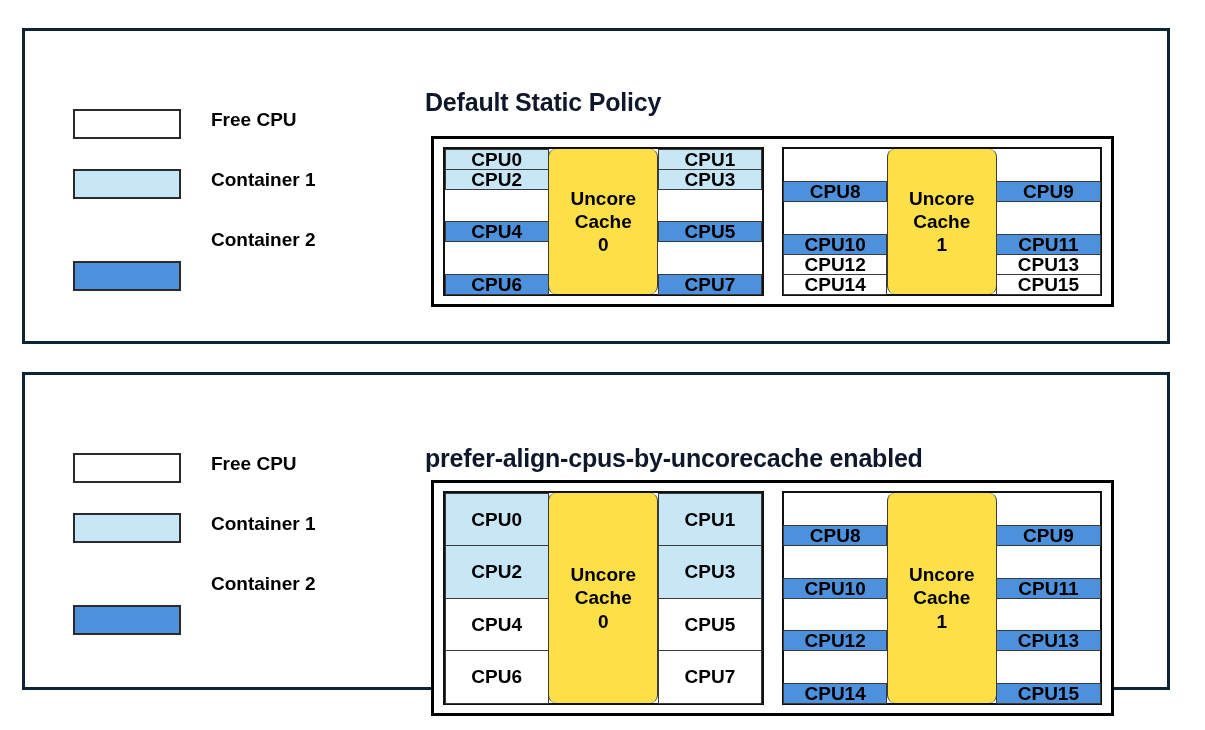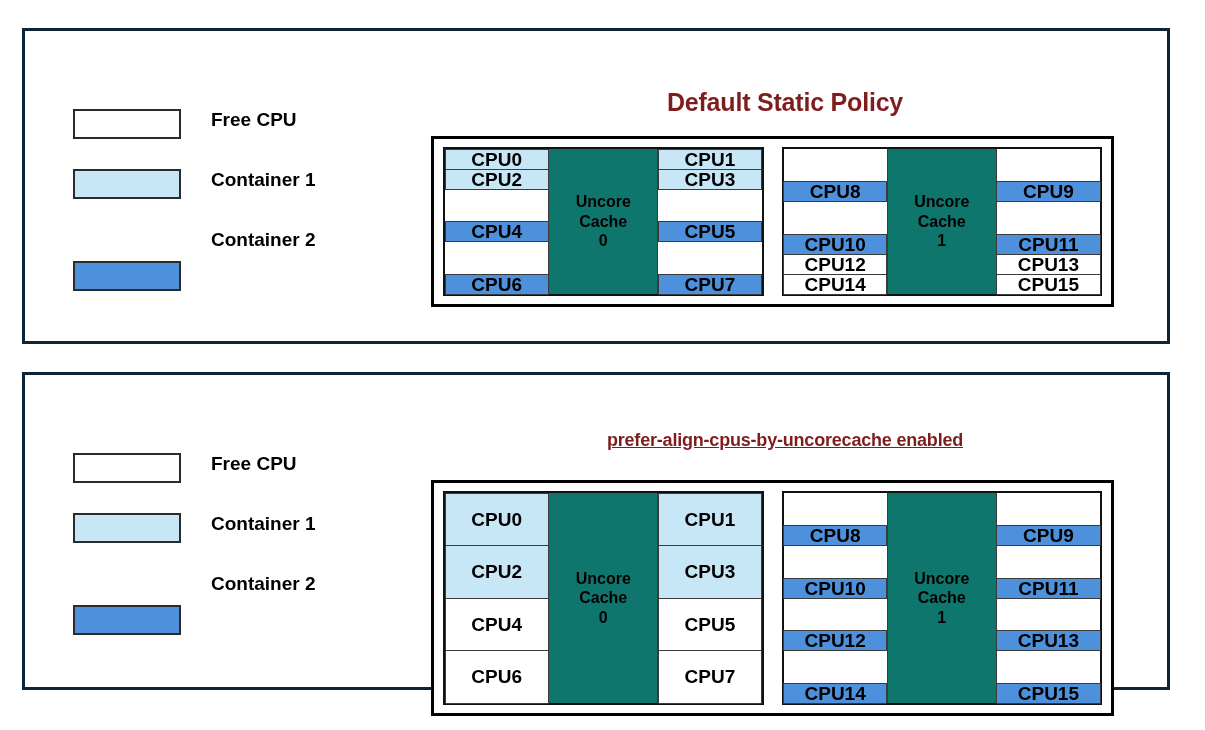--- a/index.html
+++ b/index.html
@@ -32,28 +32,27 @@
     background: #ffffff;
   }
   #panel-0 { top: 28px;  height: 316px; }
   #panel-1 { top: 372px; height: 318px; }
 
   
   .panel-title {
     position: absolute;
     left: 400px;
     width: 720px;
-    text-align: center;
-    font-weight: bold;
-    color: #7f1d1d;
+    font-weight: bold;
+    color: #0f172a;
     letter-spacing: -0.2px;
     white-space: nowrap;
   }
   #panel-0 .panel-title { top: 36px; font-size: 25px; }
-  #panel-1 .panel-title { top: 40px; font-size: 18px; text-decoration: underline; }
+  #panel-1 .panel-title { top: 48px; font-size: 25px; }
 
   
   .legend {
     position: absolute;
     left: 48px;
     top: 78px;
   }
   .legend-row {
     display: flex;
     align-items: flex-start;
@@ -116,33 +115,34 @@
     font-size: 19px;
     font-weight: bold;
     color: #000000;
     height: 29px;
     line-height: 1;
     white-space: nowrap;
   }
 
   .cache-block {
     flex: 0 0 110px;
-    background: #0f766e;
+    background: #fde047;
     box-sizing: border-box;
     border-left: 1px solid #3a3a3a;
     border-right: 1px solid #3a3a3a;
     display: flex;
     flex-direction: column;
     align-items: center;
     justify-content: center;
-    font-size: 16px;
+    font-size: 19px;
     font-weight: bold;
     color: #000000;
     line-height: 1.22;
     text-align: center;
+    border-radius: 8px;
   }
   .cache-block span { display: block; }
 
   
   .fill-free      { background: #ffffff; }
   .fill-container1{ background: #c8e7f6; }
   .fill-container2{ background: #4d90db; margin-top: 32px; }
 </style>
 </head>
 <body>

